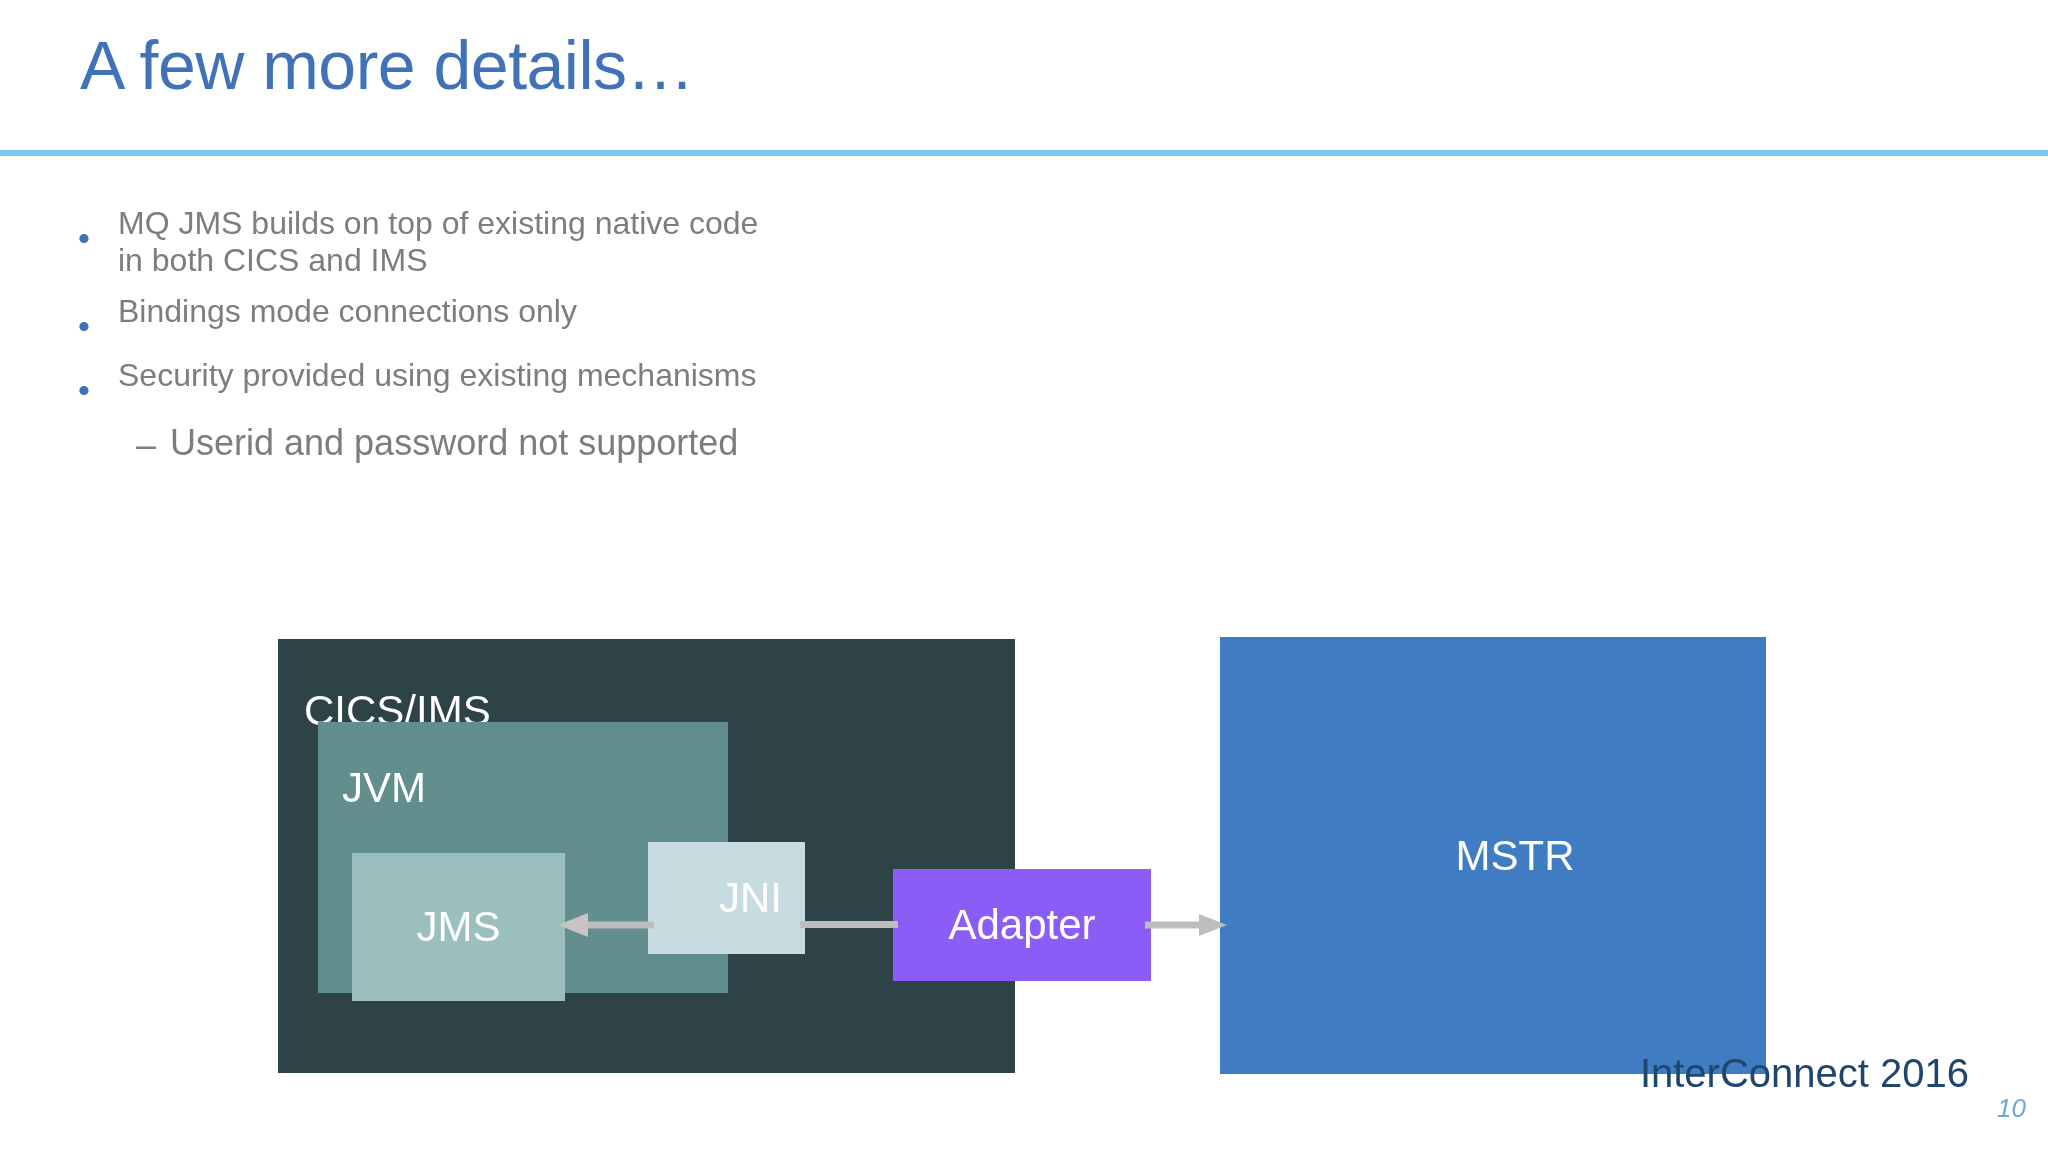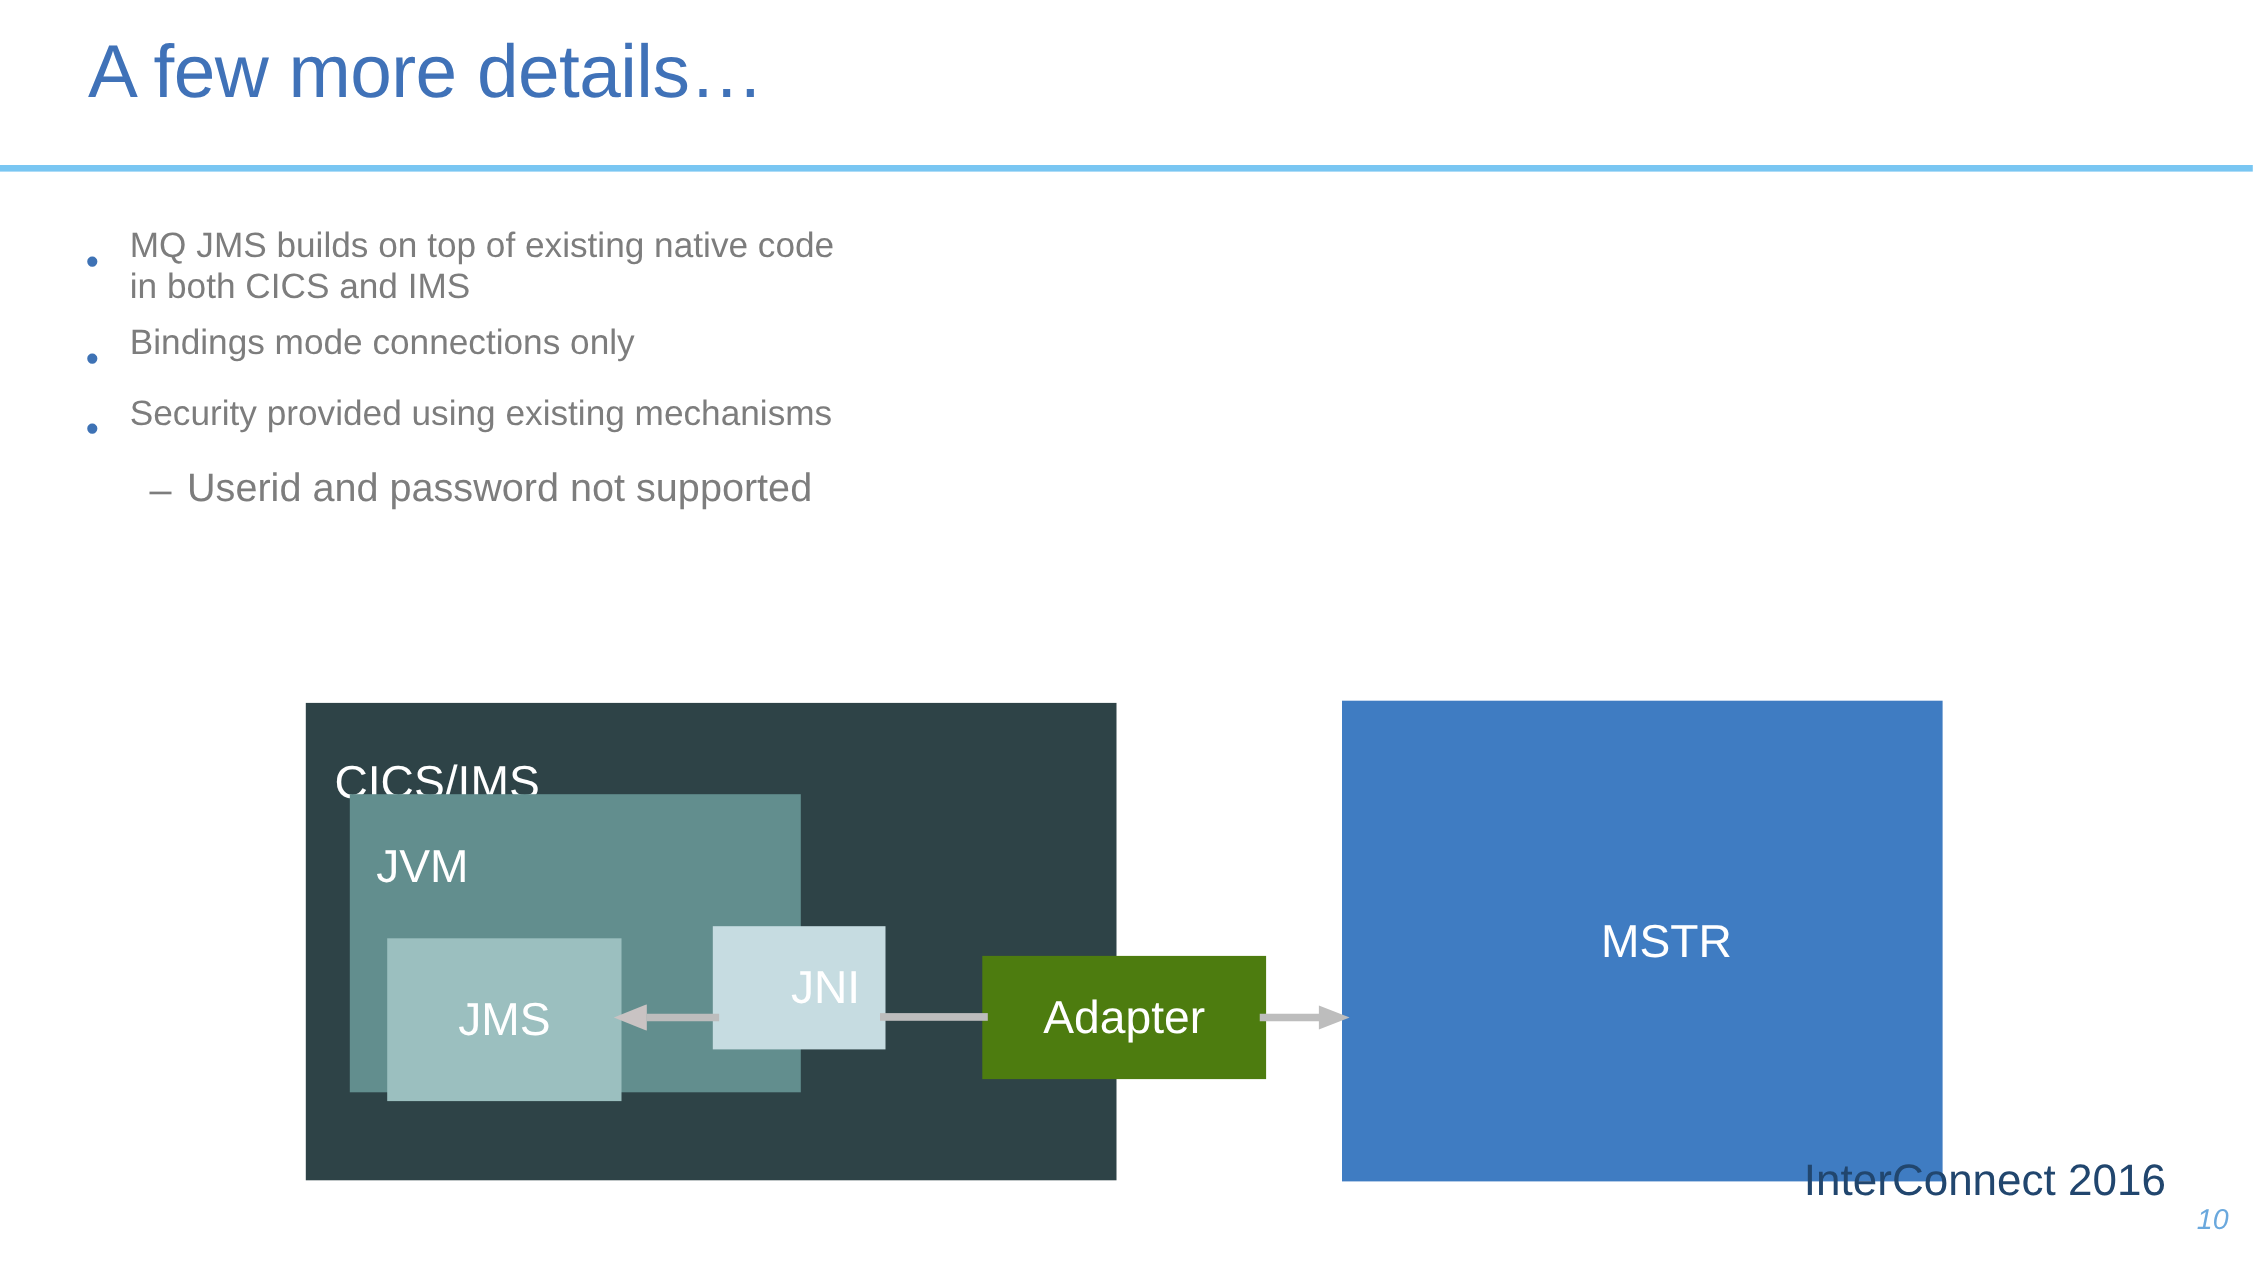--- a/index.html
+++ b/index.html
@@ -167,21 +167,21 @@
     font-size: 42px;
     padding-left: 48px;
   }
 
   
   #box-adapter {
     left: 893px;
     top: 869px;
     width: 258px;
     height: 112px;
-    background: #4d7c0f;
+    background: #8b5cf6;
     display: flex;
     align-items: center;
     justify-content: center;
     font-size: 42px;
   }
 
   
   #box-mstr {
     left: 1220px;
     top: 637px;

